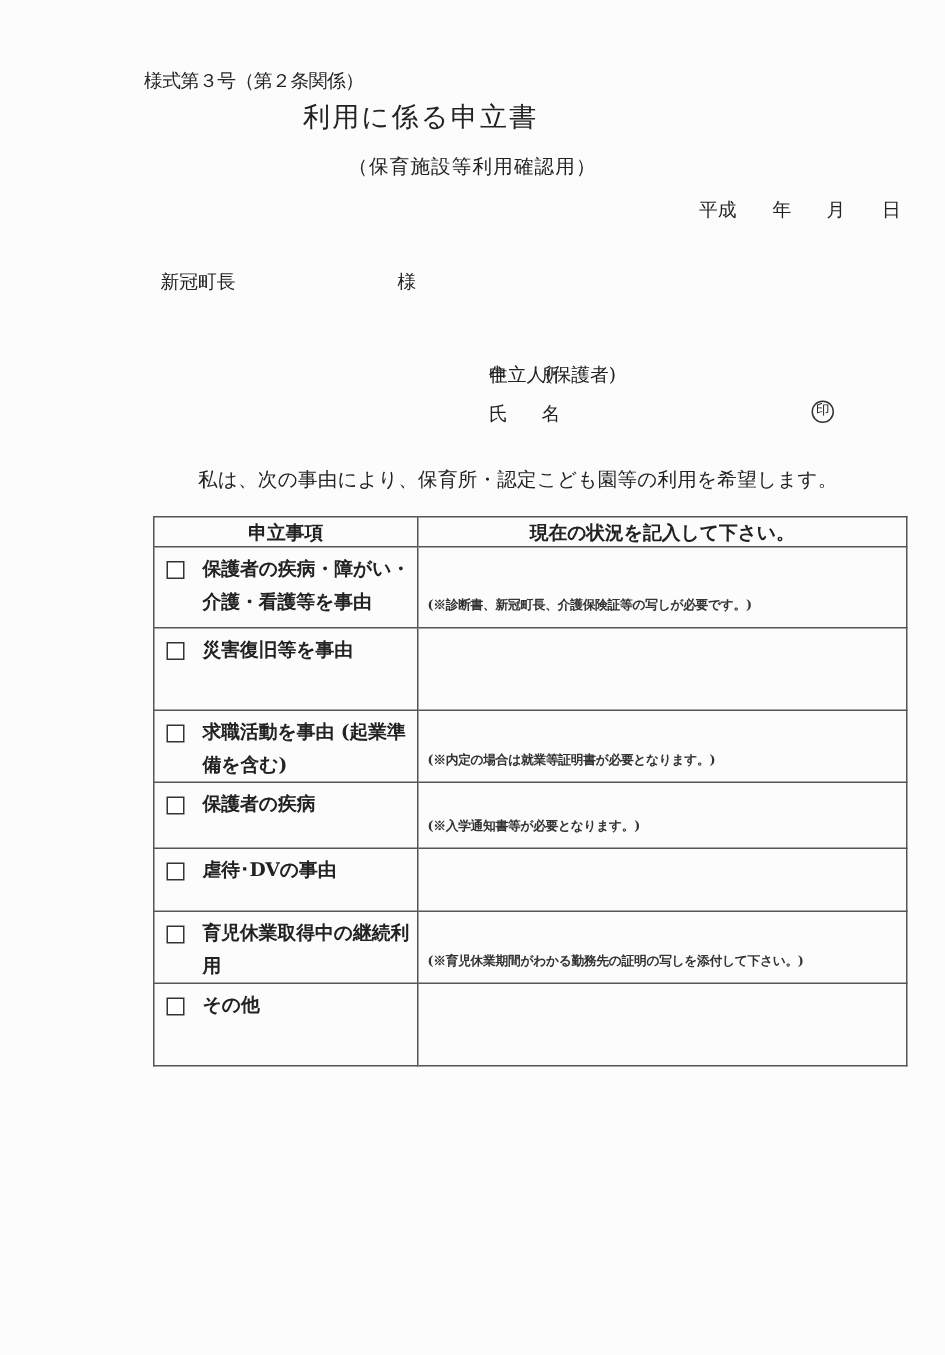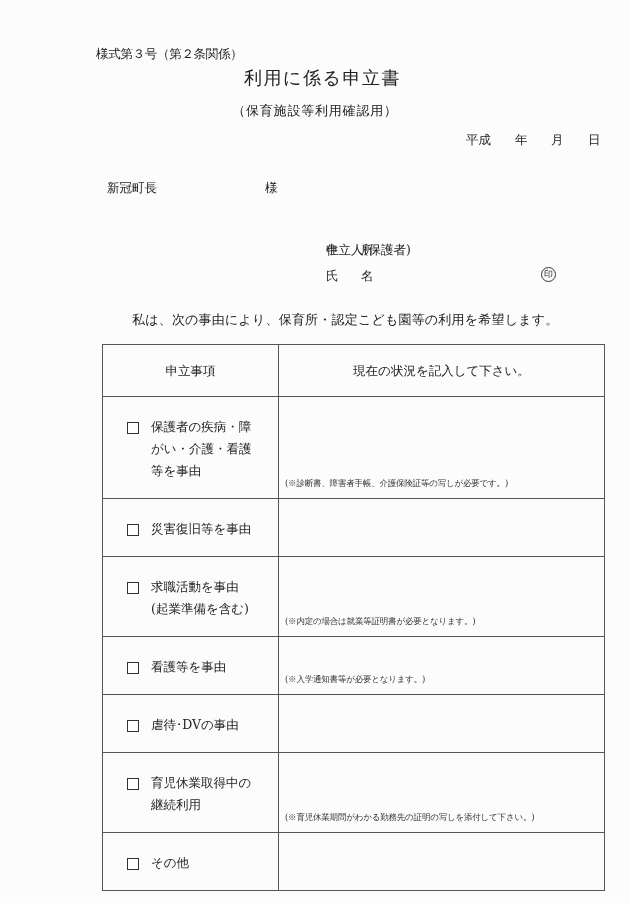--- a/index.html
+++ b/index.html
@@ -4,42 +4,42 @@
   <style>
     html, body { margin: 0; padding: 0; }
     body {
       width: 630px; height: 903px; background: #fcfcfc;
       position: relative; overflow: hidden;
       font-family: "DejaVu Serif", "Liberation Serif", serif;
       color: #222;
     }
     .abs { position: absolute; white-space: nowrap; }
     .form-no { left: 96px; top: 46px; font-size: 12.5px; letter-spacing: -0.3px; }
-    .title { left: 0; width: 561px; text-align: center; top: 66px; font-size: 18px; letter-spacing: 1.5px; padding-left: 42px; }
+    .title { left: 0; width: 561px; text-align: center; top: 66px; font-size: 18px; letter-spacing: 1.5px; }
     .subtitle { left: 0; width: 630px; text-align: center; top: 102px; font-size: 13px; letter-spacing: 0.8px; }
     .date { top: 132px; font-size: 12.5px; }
     .addressee { left: 107px; top: 180px; font-size: 12.5px; }
     .sama { left: 265px; top: 180px; font-size: 12.5px; }
     .applicant { left: 326px; top: 218px; font-size: 12.5px; margin-top: 24px; }
     .addr-label-a { left: 326px; top: 242px; font-size: 12.5px; }
     .addr-label-b { left: 361px; top: 242px; font-size: 12.5px; }
     .name-label-a { left: 326px; top: 268px; font-size: 12.5px; }
     .name-label-b { left: 361px; top: 268px; font-size: 12.5px; }
     .seal {
       left: 541px; top: 267px; width: 13px; height: 13px; border: 1px solid #333;
       border-radius: 50%; font-size: 9px; line-height: 13px; text-align: center;
     }
     .statement { left: 132px; top: 311px; font-size: 13px; letter-spacing: 0.2px; }
 
     table.reasons {
       position: absolute; left: 102px; top: 344px; width: 503px;
       border-collapse: collapse; table-layout: fixed;
     }
     table.reasons td, table.reasons th {
-      border: 1px solid #555; padding: 16px; vertical-align: top; font-weight: normal;
+      border: 1px solid #555; padding: 0; vertical-align: top; font-weight: bold;
     }
     table.reasons th { height: 19px; font-size: 12.5px; text-align: center; line-height: 19px; }
     .col-a { width: 176px; }
     .item-cell { position: relative; font-size: 12.5px; }
     .item-line { display: flex; padding-top: 3px; line-height: 22px; }
     .chk {
       display: inline-block; width: 10px; height: 10px; border: 1px solid #333;
       margin: 6px 12px 0 8px; flex: none; background: #fff;
     }
     .item-text { flex: 1; padding-right: 4px; white-space: normal; }
@@ -86,21 +86,21 @@
   </thead>
   <tbody>
     <tr style="height:54px">
       <td class="item-cell">
         <div class="item-line">
             <span class="chk"></span>
           <span class="item-text">保護者の疾病・障がい・介護・看護等を事由</span>
           </div>
       </td>
       <td class="note-cell">
-        <span class="note">(※診断書、障害者手帳、介護保険証等の写しが必要です。)</span>
+        <span class="note">(※診断書、新冠町長、介護保険証等の写しが必要です。)</span>
       </td>
     </tr>
     <tr style="height:55px">
       <td class="item-cell">
         <div class="item-line">
             <span class="chk"></span>
           <span class="item-text">災害復旧等を事由</span>
           </div>
       </td>
       <td class="note-cell">
@@ -115,21 +115,21 @@
           </div>
       </td>
       <td class="note-cell">
         <span class="note">(※内定の場合は就業等証明書が必要となります。)</span>
       </td>
     </tr>
     <tr style="height:44px">
       <td class="item-cell">
         <div class="item-line">
             <span class="chk"></span>
-          <span class="item-text">看護等を事由</span>
+          <span class="item-text">保護者の疾病</span>
           </div>
       </td>
       <td class="note-cell">
         <span class="note">(※入学通知書等が必要となります。)</span>
       </td>
     </tr>
     <tr style="height:42px">
       <td class="item-cell">
         <div class="item-line">
             <span class="chk"></span>

